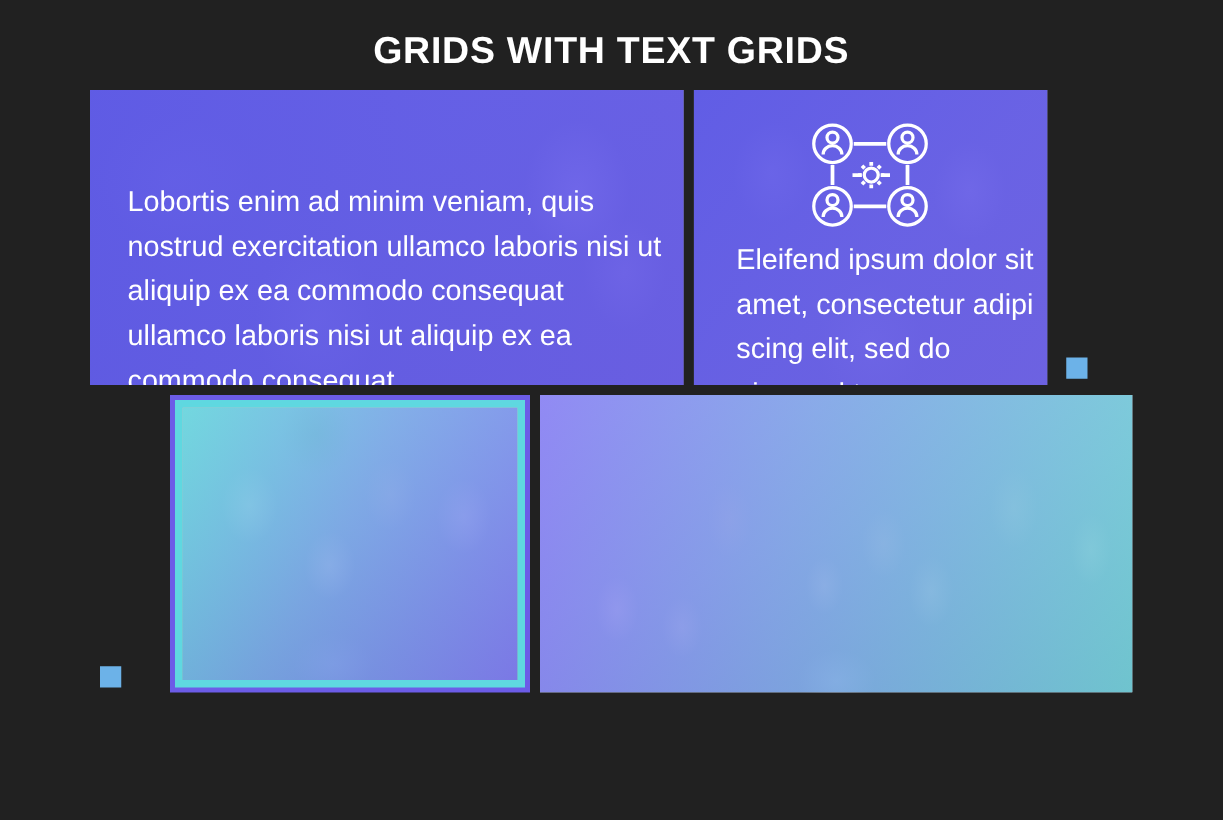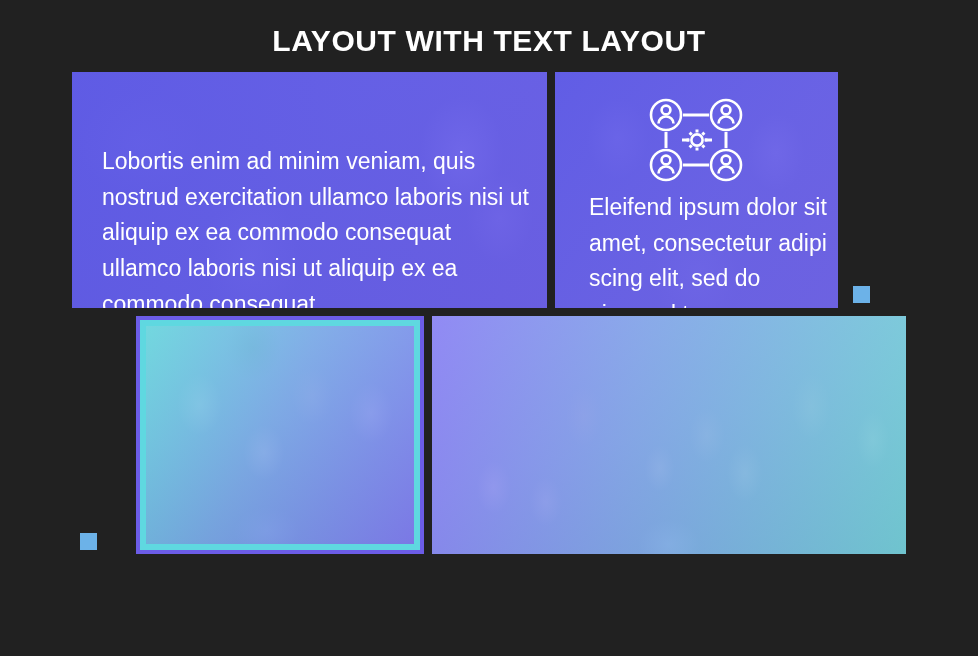--- a/index.html
+++ b/index.html
@@ -178,21 +178,21 @@
     position: absolute;
     left: 0; bottom: 0;
     width: 978px; height: 56px;
   }
 </style>
 </head>
 <body>
 
 <div id="stage">
 
-  <div class="deck-title">LAYOUT WITH TEXT LAYOUT</div>
+  <div class="deck-title">GRIDS WITH TEXT GRIDS</div>
 
   <div class="panel" id="panel-text-left">
     <div class="photo"></div>
     <div class="tint"></div>
     <div class="panel-text">Lobortis enim ad minim veniam, quis nostrud exercitation ullamco laboris nisi ut aliquip ex ea commodo consequat ullamco laboris nisi ut aliquip ex ea commodo consequat.</div>
   </div>
 
   <div class="panel" id="panel-icon-right">
     <div class="photo"></div>
     <div class="tint"></div>

